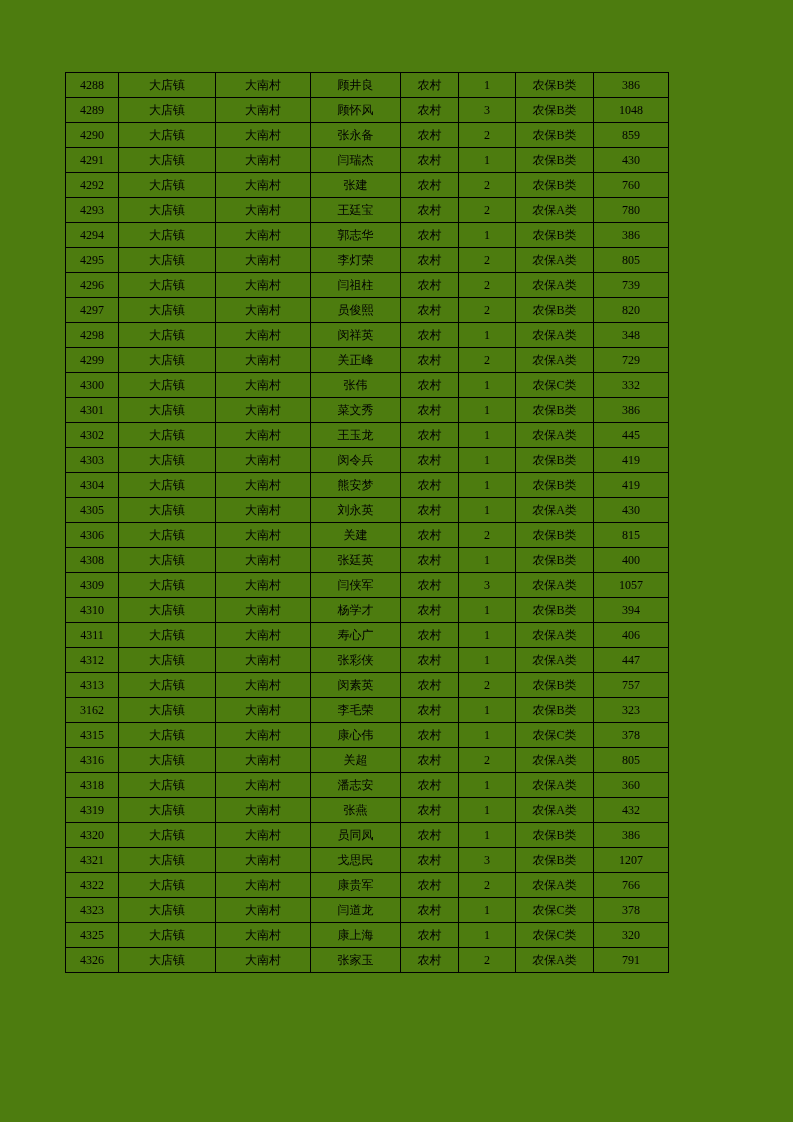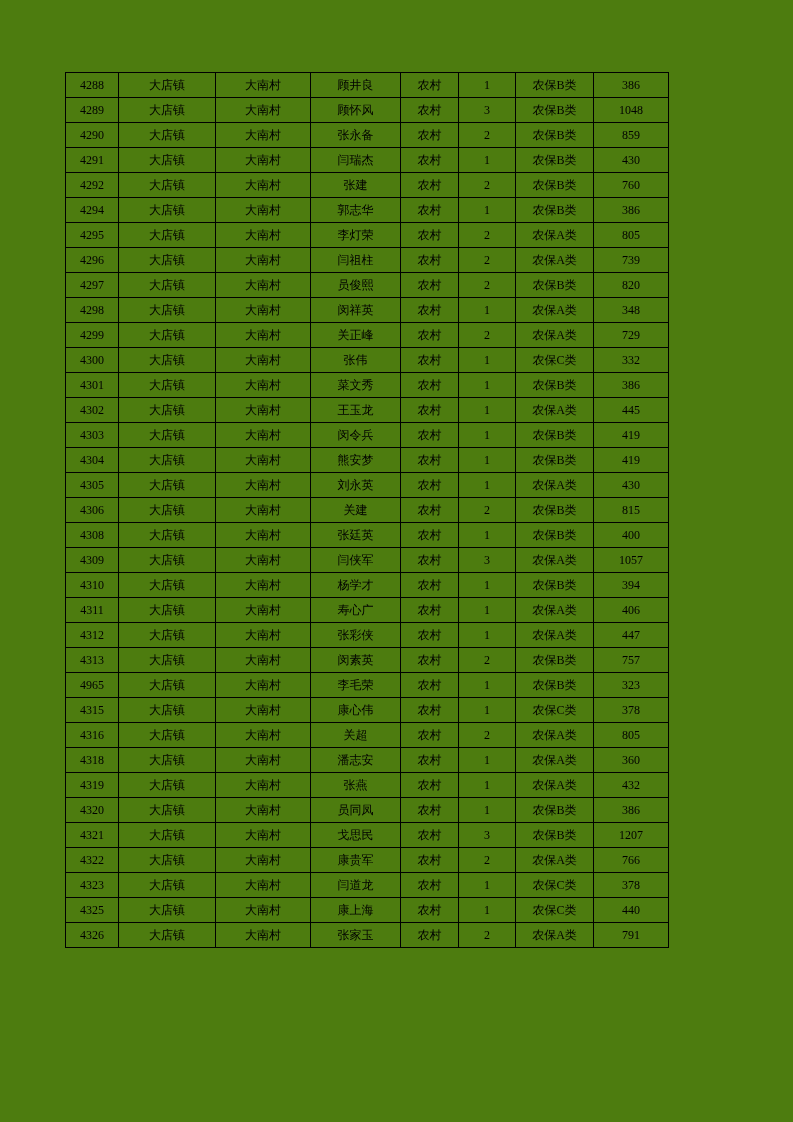--- a/index.html
+++ b/index.html
@@ -99,20 +99,30 @@
           <td>4292</td>
           <td>大店镇</td>
           <td>大南村</td>
           <td>张建</td>
           <td>农村</td>
           <td>2</td>
           <td>农保B类</td>
           <td>760</td>
         </tr>
         <tr>
+          <td>4293</td>
+          <td>大店镇</td>
+          <td>大南村</td>
+          <td>王廷宝</td>
+          <td>农村</td>
+          <td>2</td>
+          <td>农保A类</td>
+          <td>780</td>
+        </tr>
+        <tr>
           <td>4294</td>
           <td>大店镇</td>
           <td>大南村</td>
           <td>郭志华</td>
           <td>农村</td>
           <td>1</td>
           <td>农保B类</td>
           <td>386</td>
         </tr>
         <tr>
@@ -289,21 +299,21 @@
           <td>4313</td>
           <td>大店镇</td>
           <td>大南村</td>
           <td>闵素英</td>
           <td>农村</td>
           <td>2</td>
           <td>农保B类</td>
           <td>757</td>
         </tr>
         <tr>
-          <td>4965</td>
+          <td>3162</td>
           <td>大店镇</td>
           <td>大南村</td>
           <td>李毛荣</td>
           <td>农村</td>
           <td>1</td>
           <td>农保B类</td>
           <td>323</td>
         </tr>
         <tr>
           <td>4315</td>
@@ -386,21 +396,21 @@
           <td>378</td>
         </tr>
         <tr>
           <td>4325</td>
           <td>大店镇</td>
           <td>大南村</td>
           <td>康上海</td>
           <td>农村</td>
           <td>1</td>
           <td>农保C类</td>
-          <td>440</td>
+          <td>320</td>
         </tr>
         <tr>
           <td>4326</td>
           <td>大店镇</td>
           <td>大南村</td>
           <td>张家玉</td>
           <td>农村</td>
           <td>2</td>
           <td>农保A类</td>
           <td>791</td>

